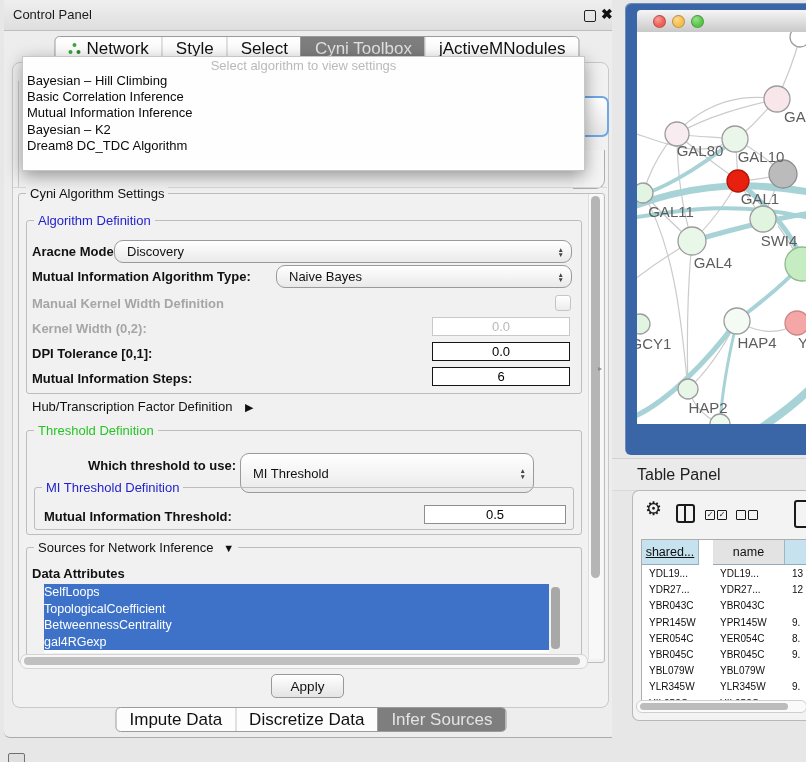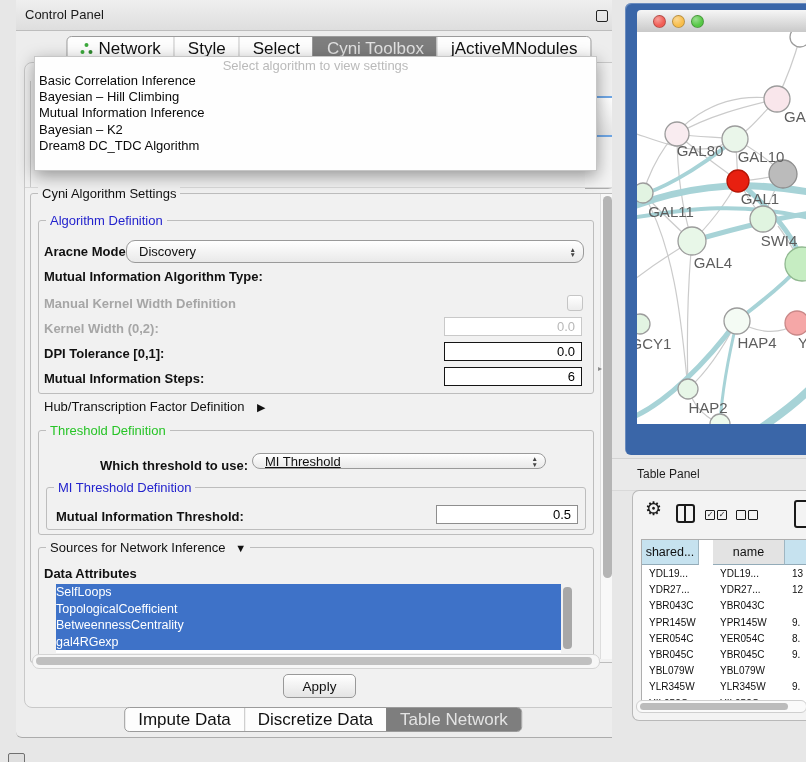--- a/index.html
+++ b/index.html
@@ -2,21 +2,21 @@
 <html><head>
 <meta charset="utf-8">
 <style>
   html,body{margin:0;padding:0;}
   body{width:806px;height:762px;overflow:hidden;background:#E7E7E7;
        font-family:"Liberation Sans",sans-serif;-webkit-font-smoothing:antialiased;}
   .abs{position:absolute;}
   #root{position:relative;width:806px;height:762px;}
 
   
-  #control-panel{left:16px;top:0;width:612px;height:737px;background:#EDEDED;
+  #control-panel{left:4px;top:0;width:612px;height:737px;background:#EDEDED;
     border-right:1px solid #ACACAC;border-bottom:1px solid #ACACAC;
     border-radius:0 0 6px 6px;}
   #cp-titlebar{left:0;top:0;width:612px;height:30px;
     background:linear-gradient(#EFEFEF,#DEDEDE);border-bottom:1px solid #BDBDBD;}
   #cp-title{left:9px;top:0;height:30px;line-height:30px;font-size:13px;color:#1A1A1A;}
   #cp-float{left:580px;top:10px;width:10px;height:10px;border:1.6px solid #222;border-radius:2px;}
   #cp-close{left:597px;top:6px;font-size:14px;font-weight:bold;color:#111;}
 
   
   .seg{display:inline-flex;background:#FDFDFD;border:1px solid #9B9B9B;border-radius:5px;
@@ -53,21 +53,21 @@
   .lbl{font-size:13px;color:#111;white-space:nowrap;}
   .lbl.b{font-weight:bold;}
   .lbl.dis{color:#A6A6A6;font-weight:bold;}
 
   .combo{background:linear-gradient(#FFFFFF,#E9E9E9);border:1px solid #9A9A9A;border-radius:9px;
     display:flex;align-items:center;font-size:13px;color:#111;padding-left:12px;box-sizing:border-box;}
   .combo .arr{position:absolute;right:7px;top:50%;transform:translateY(-50%);display:flex;
     flex-direction:column;align-items:center;color:#444;font-size:6.5px;line-height:5.5px;}
 
   .fld{background:#FFF;font-size:13px;text-align:right;padding:0 6px;box-sizing:border-box;
-    display:flex;align-items:center;justify-content:flex-end;}
+    display:flex;align-items:center;justify-content:center;}
   .fld.strong{border:1.6px solid #151515;color:#000;}
   .fld.weak{border:1px solid #8E8E8E;color:#000;}
   .fld.dis{border:1px solid #C9C9C9;color:#B8B8B8;}
 
   .cbx{width:14px;height:14px;border:1px solid #C5C5C5;border-radius:3px;
     background:linear-gradient(#FFF,#ECECEC);}
 
   .tri{font-size:11px;color:#111;}
 
   
@@ -104,21 +104,21 @@
   #net-window{left:13px;top:3px;width:181px;height:452px;background:#3A66A8;
     border-radius:6px 0 0 6px;box-shadow:inset 1px 1px 0 rgba(255,255,255,.25);}
   #net-titlebar{left:12px;top:7px;width:169px;height:22px;
     background:linear-gradient(#F6F6F6,#C9C9C9);border-radius:4px 0 0 0;
     border-bottom:1px solid #9D9D9D;}
   .light{position:absolute;top:4.5px;width:13px;height:13px;border-radius:50%;box-sizing:border-box;}
   #net-canvas{left:12px;top:29px;width:169px;height:392px;background:#FFF;overflow:hidden;}
 
   #table-bar{left:0;top:458px;width:194px;height:31px;background:#EAEAEA;
     border-top:1px solid #D2D2D2;border-bottom:1px solid #D9D9D9;}
-  #table-bar-title{left:25px;top:0;height:31px;line-height:31px;font-size:12px;color:#1E1E1E;}
+  #table-bar-title{left:25px;top:0;height:31px;line-height:31px;font-size:16px;color:#1E1E1E;}
 
   #table-window{left:20px;top:490px;width:174px;height:229px;background:#F3F3F3;
     border:1px solid #B9B9B9;border-right:none;border-radius:7px 0 0 7px;}
   .tb-icon{color:#1A1A1A;}
   #ico-gear{left:12px;top:6px;font-size:19px;}
   #ico-split{left:43px;top:13px;width:15px;height:15px;border:2px solid #1A1A1A;border-radius:3px;}
   #ico-split::after{content:"";position:absolute;left:6px;top:0;width:2px;height:15px;background:#1A1A1A;}
   .mini-cb{position:absolute;width:8px;height:8px;border:1.4px solid #1A1A1A;border-radius:1px;
     font-size:8px;line-height:8px;text-align:center;color:#1A1A1A;}
   #ico-page{left:161px;top:9px;width:20px;height:24px;border:2px solid #1A1A1A;border-radius:3px;background:#F3F3F3;}
@@ -186,20 +186,27 @@
     <span class="abs lbl b" style="left:28px;top:244px;">Aracne Mode:</span>
     <div class="abs combo" style="left:110px;top:240px;width:458px;height:23px;">
       <span>Discovery</span>
       <span class="arr">
           <span>▲</span>
           <span>▼</span>
         </span>
     </div>
 
     <span class="abs lbl b" style="left:28px;top:269px;">Mutual Information Algorithm Type:</span>
+    <div class="abs combo" style="left:272px;top:265px;width:296px;height:23px;">
+      <span>Naive Bayes</span>
+      <span class="arr">
+          <span>▲</span>
+          <span>▼</span>
+        </span>
+    </div>
 
     <span class="abs lbl dis" style="left:28px;top:296px;">Manual Kernel Width Definition</span>
     <span class="abs cbx" style="left:551px;top:295px;"></span>
 
     <span class="abs lbl dis" style="left:28px;top:321px;">Kernel Width (0,2):</span>
     <div class="abs fld dis" style="left:428px;top:317px;width:138px;height:19px;">
       <span>0.0</span>
     </div>
 
     <span class="abs lbl b" style="left:28px;top:346px;">DPI Tolerance [0,1]:</span>
@@ -214,21 +221,21 @@
 
     <span class="abs lbl" style="left:28px;top:399px;">
       <span>Hub/Transcription Factor Definition</span>
       <span class="tri" style="margin-left:9px;">▶</span>
     </span>
 
     <div class="abs gbox" style="left:22px;top:430px;width:554px;height:103px;"></div>
     <span class="gbox-title t-green" style="left:30px;top:423px;">Threshold Definition</span>
 
     <span class="abs lbl b" style="left:84px;top:458px;">Which threshold to use:</span>
-    <div class="abs combo" style="left:236px;top:453px;width:294px;height:16px;text-decoration:underline;">
+    <div class="abs combo" style="left:236px;top:453px;width:294px;height:40px;">
       <span>MI Threshold</span>
       <span class="arr">
           <span>▲</span>
           <span>▼</span>
         </span>
     </div>
 
     <div class="abs gbox" style="left:30px;top:487px;width:538px;height:41px;"></div>
     <span class="gbox-title t-blue" style="left:38px;top:480px;">MI Threshold Definition</span>
     <span class="abs lbl b" style="left:40px;top:509px;">Mutual Information Threshold:</span>
@@ -257,29 +264,29 @@
       <span>Apply</span>
     </div>
     <div class="abs seg" id="bottom-tabs">
         <div class="tab">
           <span>Impute Data</span>
         </div>
         <div class="tab">
           <span>Discretize Data</span>
         </div>
         <div class="tab sel">
-          <span>Table Network</span>
+          <span>Infer Sources</span>
         </div>
       </div>
 
     <div class="abs" id="algo-popup">
       <div id="popup-prompt">Select algorithm to view settings</div>
       <div id="popup-list">
+          <div class="pitem">Bayesian – Hill Climbing</div>
           <div class="pitem">Basic Correlation Inference</div>
-          <div class="pitem">Bayesian – Hill Climbing</div>
           <div class="pitem">Mutual Information Inference</div>
           <div class="pitem">Bayesian – K2</div>
           <div class="pitem">Dream8 DC_TDC Algorithm</div>
         </div>
     </div>
   </div>
 
   <span class="abs" id="divider-mark">▸</span>
 
   <div class="abs" id="right-region">
@@ -361,21 +368,21 @@
       <span class="abs tb-icon" id="ico-gear">⚙</span>
       <span class="abs" id="ico-split"></span>
       <span class="abs mini-cb" style="left:72px;top:19px;">✓</span>
       <span class="abs mini-cb" style="left:84px;top:19px;">✓</span>
       <span class="abs mini-cb" style="left:103px;top:19px;"></span>
       <span class="abs mini-cb" style="left:115px;top:19px;"></span>
       <span class="abs" id="ico-page"></span>
 
       <div class="abs" id="tbl">
         <div id="tbl-head">
-            <div class="hcell" style="left: 0px; width: 57px; background: rgb(198, 226, 239);">shared...</div>
+            <div class="hcell" style="left: 0px; width: 57px; background: rgb(198, 226, 239); text-decoration: underline;">shared...</div>
             <div class="hcell" style="left: 71px; width: 72px; background: rgb(227, 227, 227);">name</div>
             <div class="hcell" style="left: 143px; width: 40px; background: rgb(198, 226, 239);"></div>
           </div>
         <div id="tbl-body">
             <div class="rcell" style="left: 0px; top: 26px; width: 71px;">YDL19...</div>
             <div class="rcell" style="left: 71px; top: 26px; width: 72px;">YDL19...</div>
             <div class="rcell" style="left: 143px; top: 26px; width: 40px;">13</div>
             <div class="rcell" style="left: 0px; top: 42.2px; width: 71px;">YDR27...</div>
             <div class="rcell" style="left: 71px; top: 42.2px; width: 72px;">YDR27...</div>
             <div class="rcell" style="left: 143px; top: 42.2px; width: 40px;">12</div>

